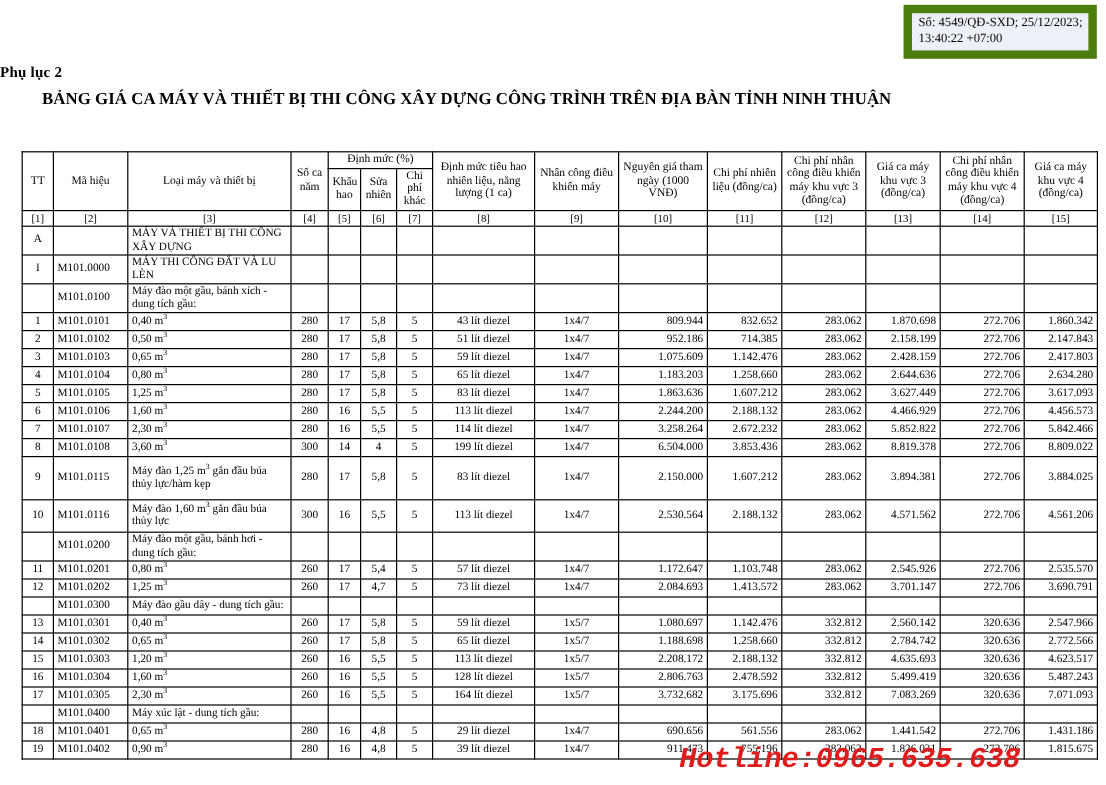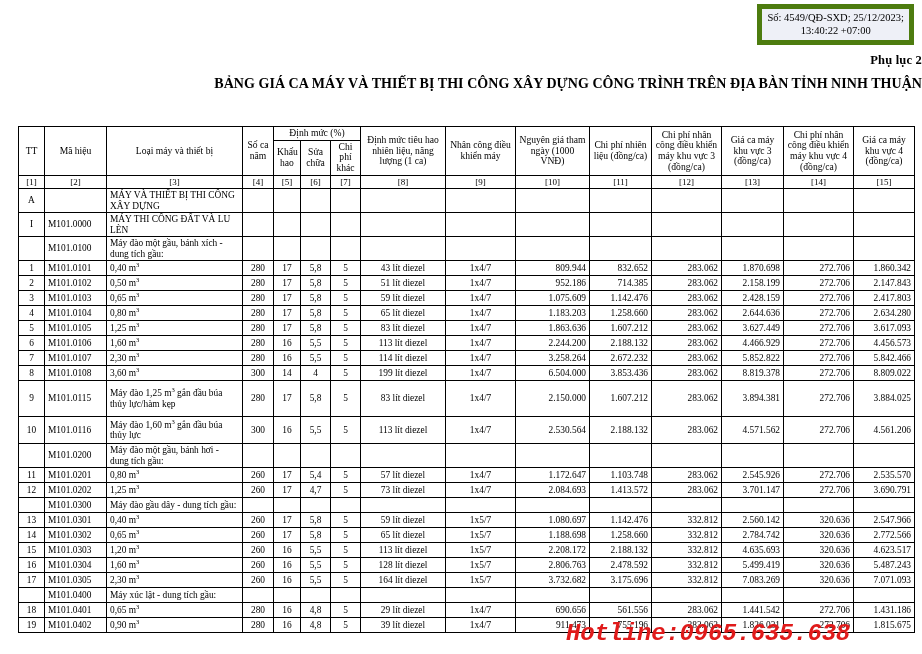--- a/index.html
+++ b/index.html
@@ -16,37 +16,37 @@
     width: 922px;
     height: 654px;
     background: #fff;
   }
 
   
   .stamp {
     position: absolute;
     top: 4px;
     right: 8px;
-    border: 5px solid #4d7c0f;
+    border: 7px solid #4d7c0f;
     background: #eef0f7;
     padding: 2px 5px 3px 5px;
     font-size: 10.5px;
     line-height: 1.25;
     font-family: "Liberation Serif", serif;
-    text-align: center;
+    text-align: left;
     white-space: nowrap;
   }
 
   
   .titleblock {
     position: absolute;
     top: 53px;
     left: 0;
     width: 922px;
-    text-align: right;
+    text-align: left;
   }
   .t-phuluc {
     font-size: 12.5px;
     font-weight: bold;
     letter-spacing: .2px;
     margin-bottom: 8px;
   }
   .t-main {
     font-size: 14px;
     font-weight: bold;
@@ -170,21 +170,21 @@
           <th rowspan="2">Nhân công điều khiển máy</th>
           <th rowspan="2">Nguyên giá tham ngày (1000 VNĐ)</th>
           <th rowspan="2">Chi phí nhiên liệu (đồng/ca)</th>
           <th rowspan="2">Chi phí nhân công điều khiển máy khu vực 3 (đồng/ca)</th>
           <th rowspan="2">Giá ca máy khu vực 3 (đồng/ca)</th>
           <th rowspan="2">Chi phí nhân công điều khiển máy khu vực 4 (đồng/ca)</th>
           <th rowspan="2">Giá ca máy khu vực 4 (đồng/ca)</th>
         </tr>
         <tr>
           <th>Khấu hao</th>
-          <th>Sửa chữa</th>
+          <th>Sửa nhiên</th>
           <th>Chi phí khác</th>
         </tr>
       </thead>
       <tbody id="tbody">
           <tr class="idxrow">
             <td>[1]</td>
             <td>[2]</td>
             <td>[3]</td>
             <td>[4]</td>
             <td>[5]</td>

